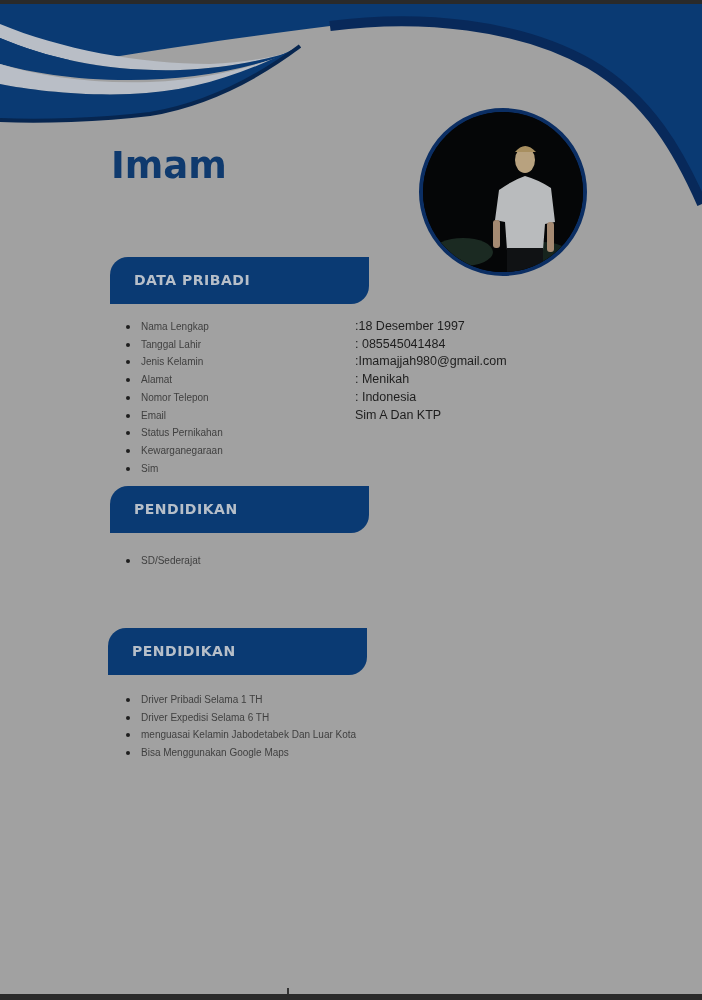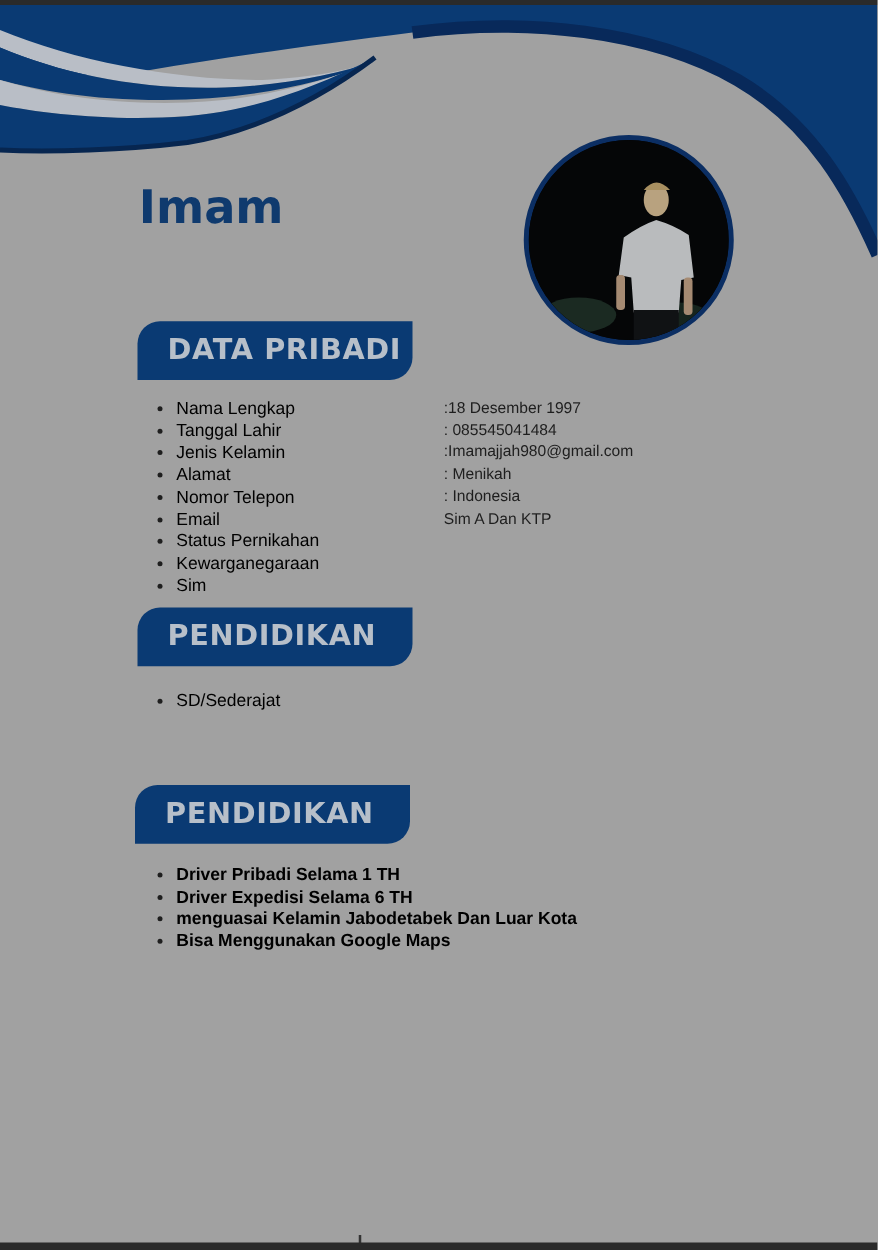--- a/index.html
+++ b/index.html
@@ -16,29 +16,29 @@
       position:absolute; left:111px; top:142px;
       color:#0f3a6e; font-weight:bold; font-size:37px; line-height:48px;
       font-family:"DejaVu Sans", sans-serif;
     }
     .photo {
       position:absolute; left:419px; top:108px; width:168px; height:168px;
       border-radius:50%; background:#050607; border:4px solid #0b2e63;
       box-sizing:border-box; overflow:hidden;
     }
     .section-head {
-      position:absolute; left:110px; width:220px; height:47px;
+      position:absolute; left:110px; width:259px; height:47px;
       background:#0a3a73; border-radius:18px 0 18px 0;
-      color:#b7bfc9; font-weight:bold; font-size:23px; letter-spacing:0.5px;
+      color:#b7bfc9; font-weight:bold; font-size:14px; letter-spacing:0.5px;
       font-family:"DejaVu Sans", sans-serif;
       box-sizing:border-box; padding-left:24px; line-height:47px;
     }
     ul.list { position:absolute; margin:0; padding:0; list-style:none; }
     ul.list li {
-      position:relative; padding-left:31px; font-size:14px; color:#000000;
+      position:relative; padding-left:31px; font-size:10px; color:#404040;
       line-height:17.7px; white-space:nowrap;
     }
     ul.list li::before {
       content:""; position:absolute; left:16px; top:7px; width:4px; height:4px;
       background:#1e1e1e; border-radius:50%;
     }
     .values { position:absolute; left:355px; top:318px; margin:0; padding:0; list-style:none; }
     .values li { font-size:12.5px; color:#1e1e1e; line-height:17.7px; white-space:nowrap; }
   </style>
 </head>
@@ -108,21 +108,21 @@
 </ul>
 
 <div class="section-head" style="top:486px;">PENDIDIKAN</div>
 
 <ul class="list" style="left:110px; top:552px;">
   <li>SD/Sederajat</li>
 </ul>
 
 <div class="section-head" style="top:628px; left:108px;">PENDIDIKAN</div>
 
-<ul class="list" style="left:110px; top:691px;font-weight:bold;">
+<ul class="list" style="left:110px; top:691px;">
   <li>Driver Pribadi Selama 1 TH</li>
   <li>Driver Expedisi Selama 6 TH</li>
   <li>menguasai Kelamin Jabodetabek Dan Luar Kota</li>
   <li>Bisa Menggunakan Google Maps</li>
 </ul>
 
 <div class="cursor-mark"></div>
 <div class="bottombar"></div>
 
 </body></html>

